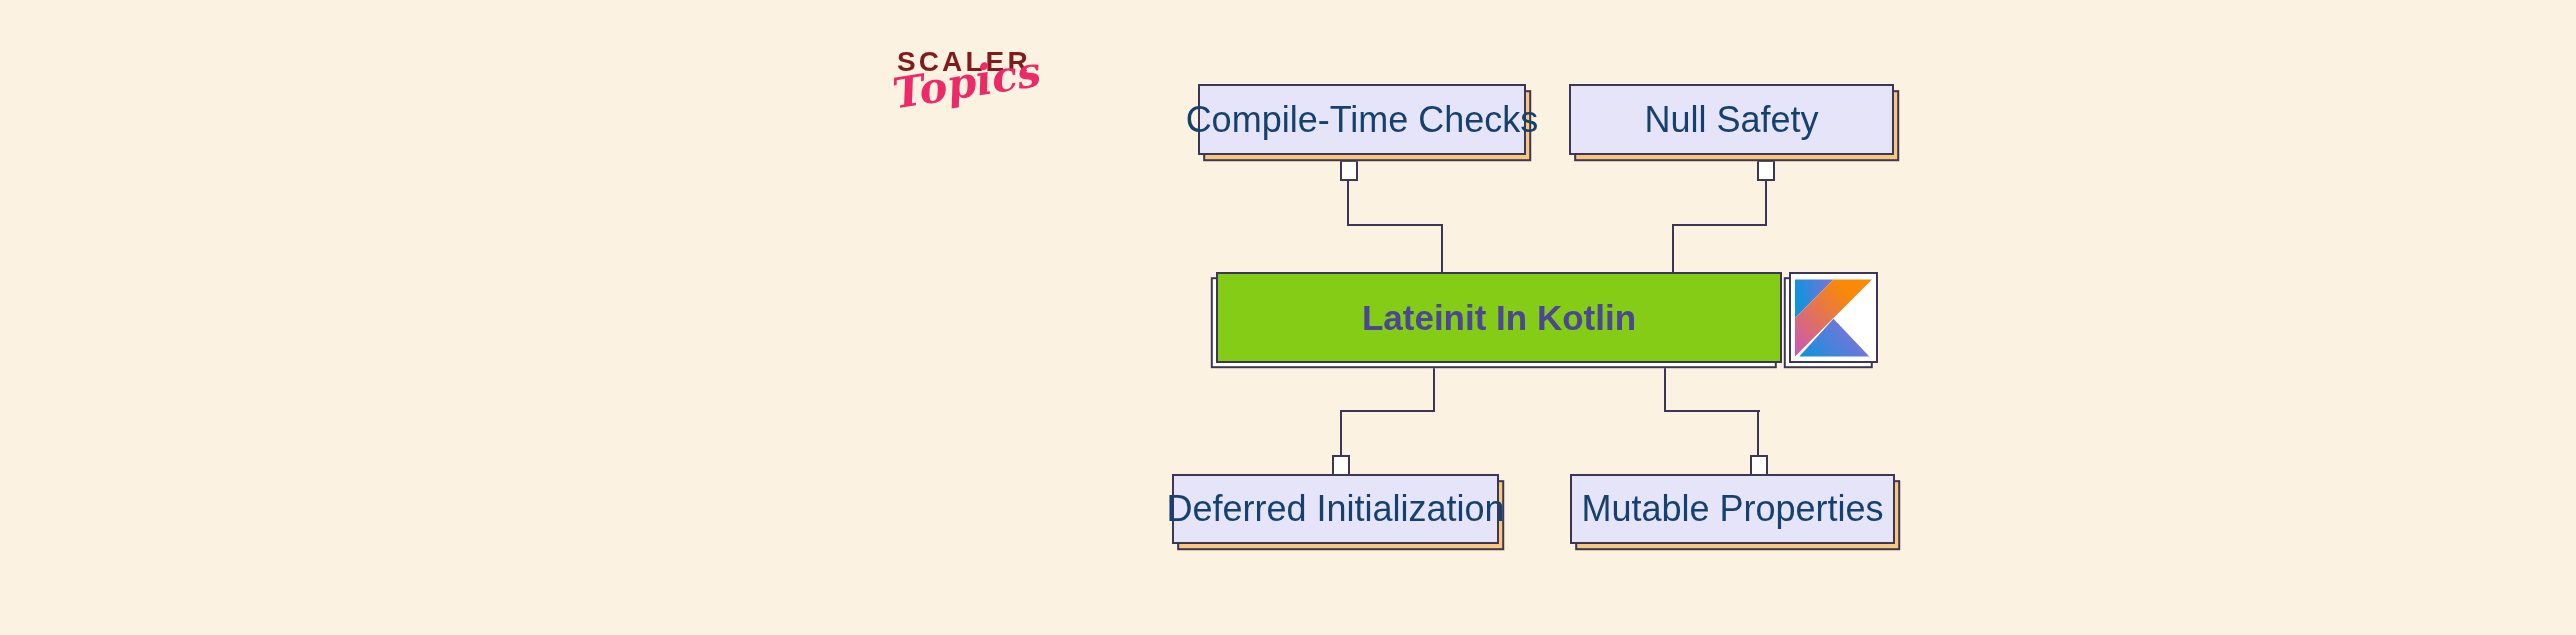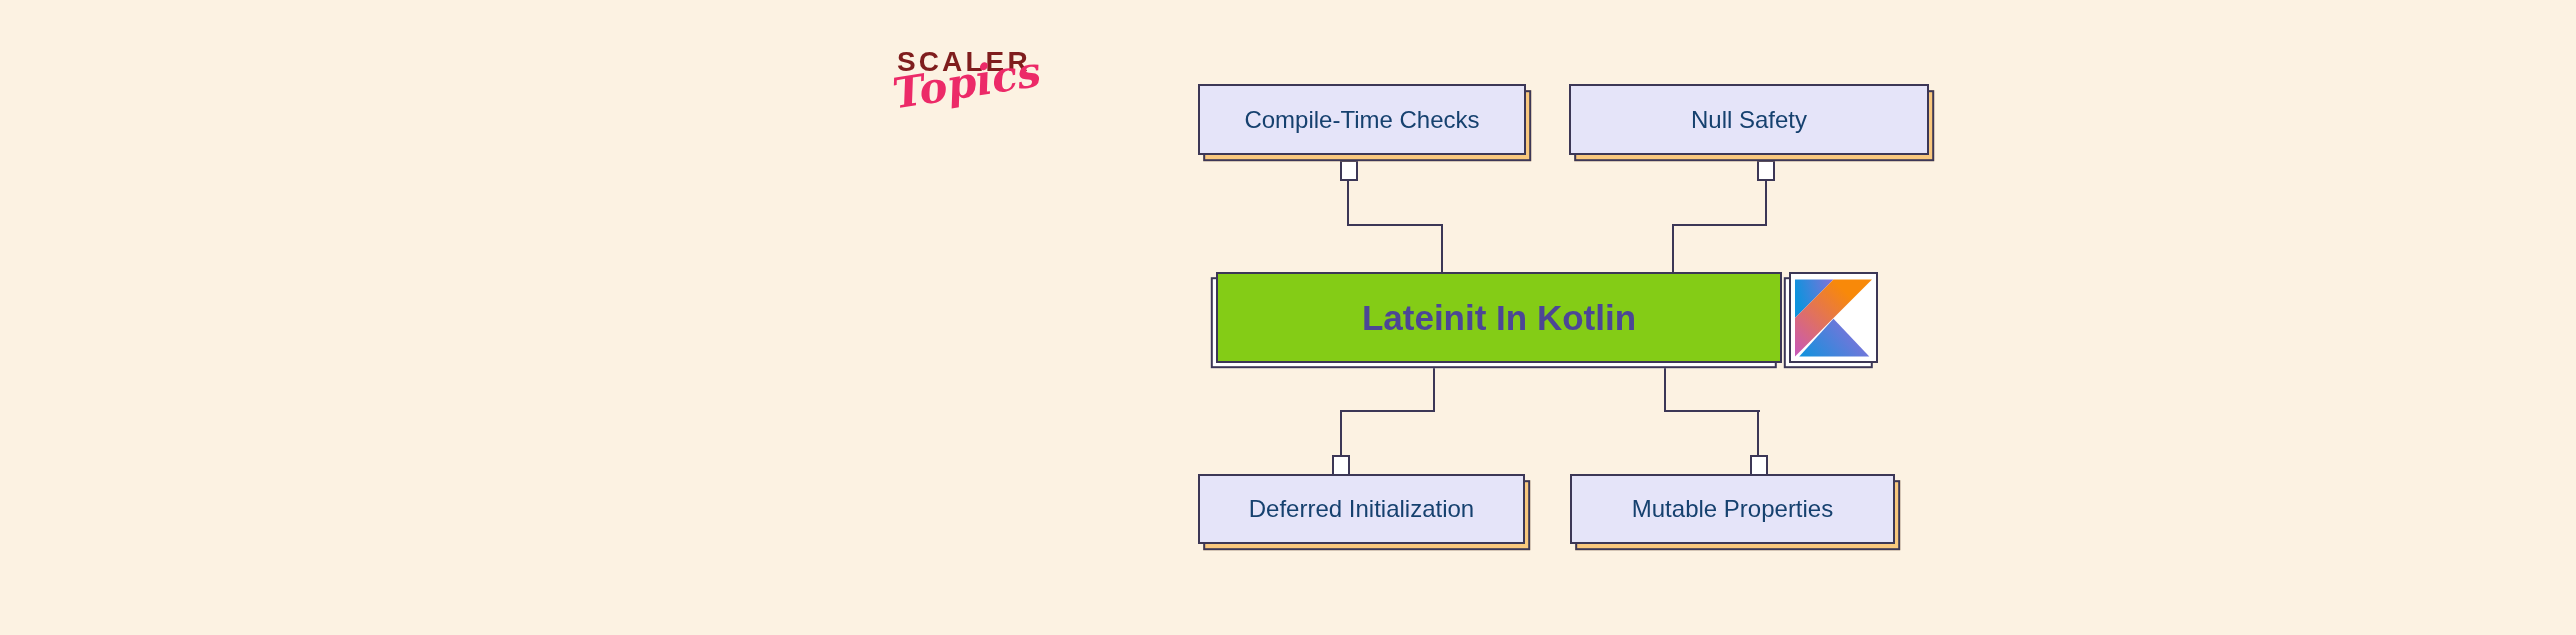--- a/index.html
+++ b/index.html
@@ -45,40 +45,40 @@
     background: #F9C87E; border: 2.1px solid #3C3756;
     box-sizing: border-box;
   }
   .node-face {
     position: absolute; inset: 0;
     background: #E5E4F9; border: 2.1px solid #3C3756;
     box-sizing: border-box;
     display: flex; align-items: center; justify-content: center;
   }
   .node-label {
-    font-size: 24px; color: #16416F; white-space: nowrap;
+    font-size: 36px; color: #16416F; white-space: nowrap;
     font-family: "Liberation Sans", sans-serif;
   }
 
   .node.center .node-shadow { transform: translate(-5.2px, 5.2px); background: #FFFFFF; }
   .node.center .node-face   { background: #84cc16; }
   .center-title {
     font-size: 35px; font-weight: 700; color: #4C4696; white-space: nowrap;
     font-family: "Liberation Sans", sans-serif;
   }
 
   .node.kotlin .node-shadow { transform: translate(-5.2px, 5.2px); background: #FFFFFF; }
   .node.kotlin .node-face   { background: #FFFFFF; }
 
   
   #node-compile  { left: 1198px; top: 84px; width: 328px;  height: 71px; }
-  #node-null     { left: 1569px; top: 84px; width: 325px;  height: 71px; padding-left: 35px; }
+  #node-null     { left: 1569px; top: 84px; width: 325px;  height: 71px; }
   #node-center   { left: 1216px; top: 272px; width: 566px; height: 91px; }
   #node-kotlin   { left: 1789px; top: 272px; width: 89px;  height: 91px; }
-  #node-deferred { left: 1198px; top: 474px; width: 327px;  height: 70px; }
+  #node-deferred { left: 1172px; top: 474px; width: 327px;  height: 70px; }
   #node-mutable  { left: 1570px; top: 474px; width: 325px;  height: 70px; }
 </style>
 </head>
 <body>
 
 <div class="canvas">
 
   <div class="logo">
     <div class="logo-brand">SCALER</div>
     <div class="logo-script">Topics</div>

